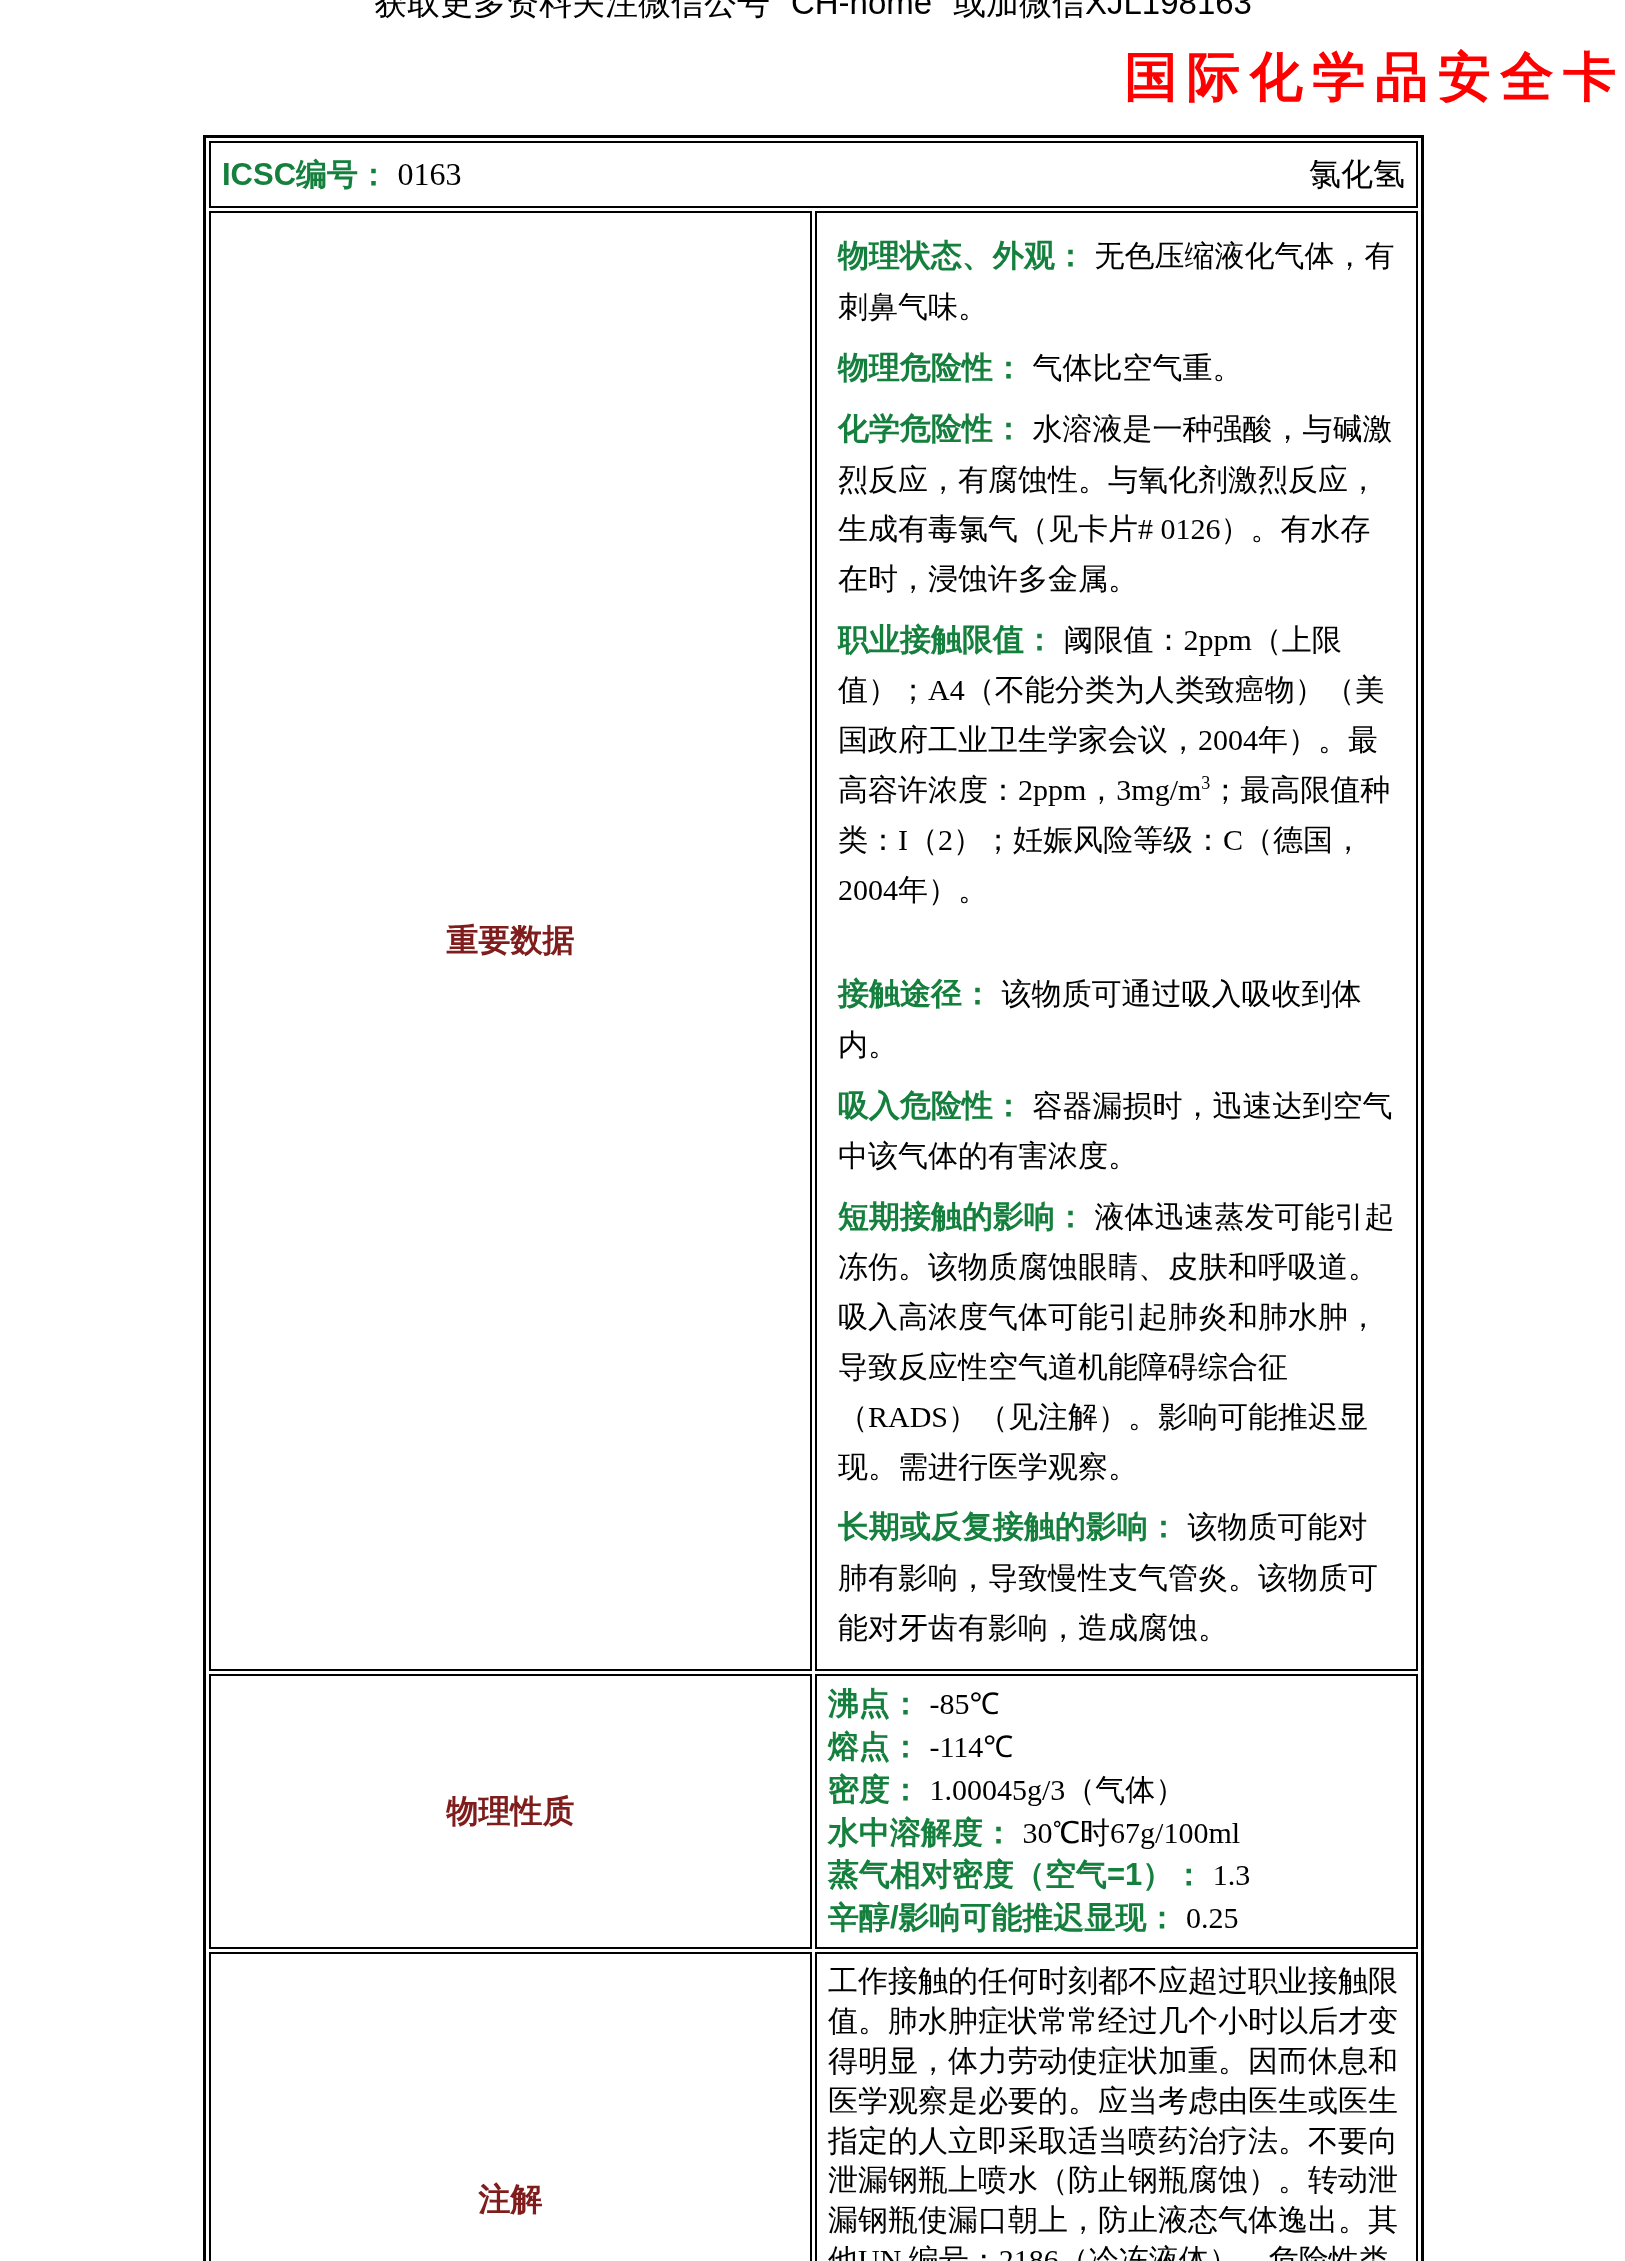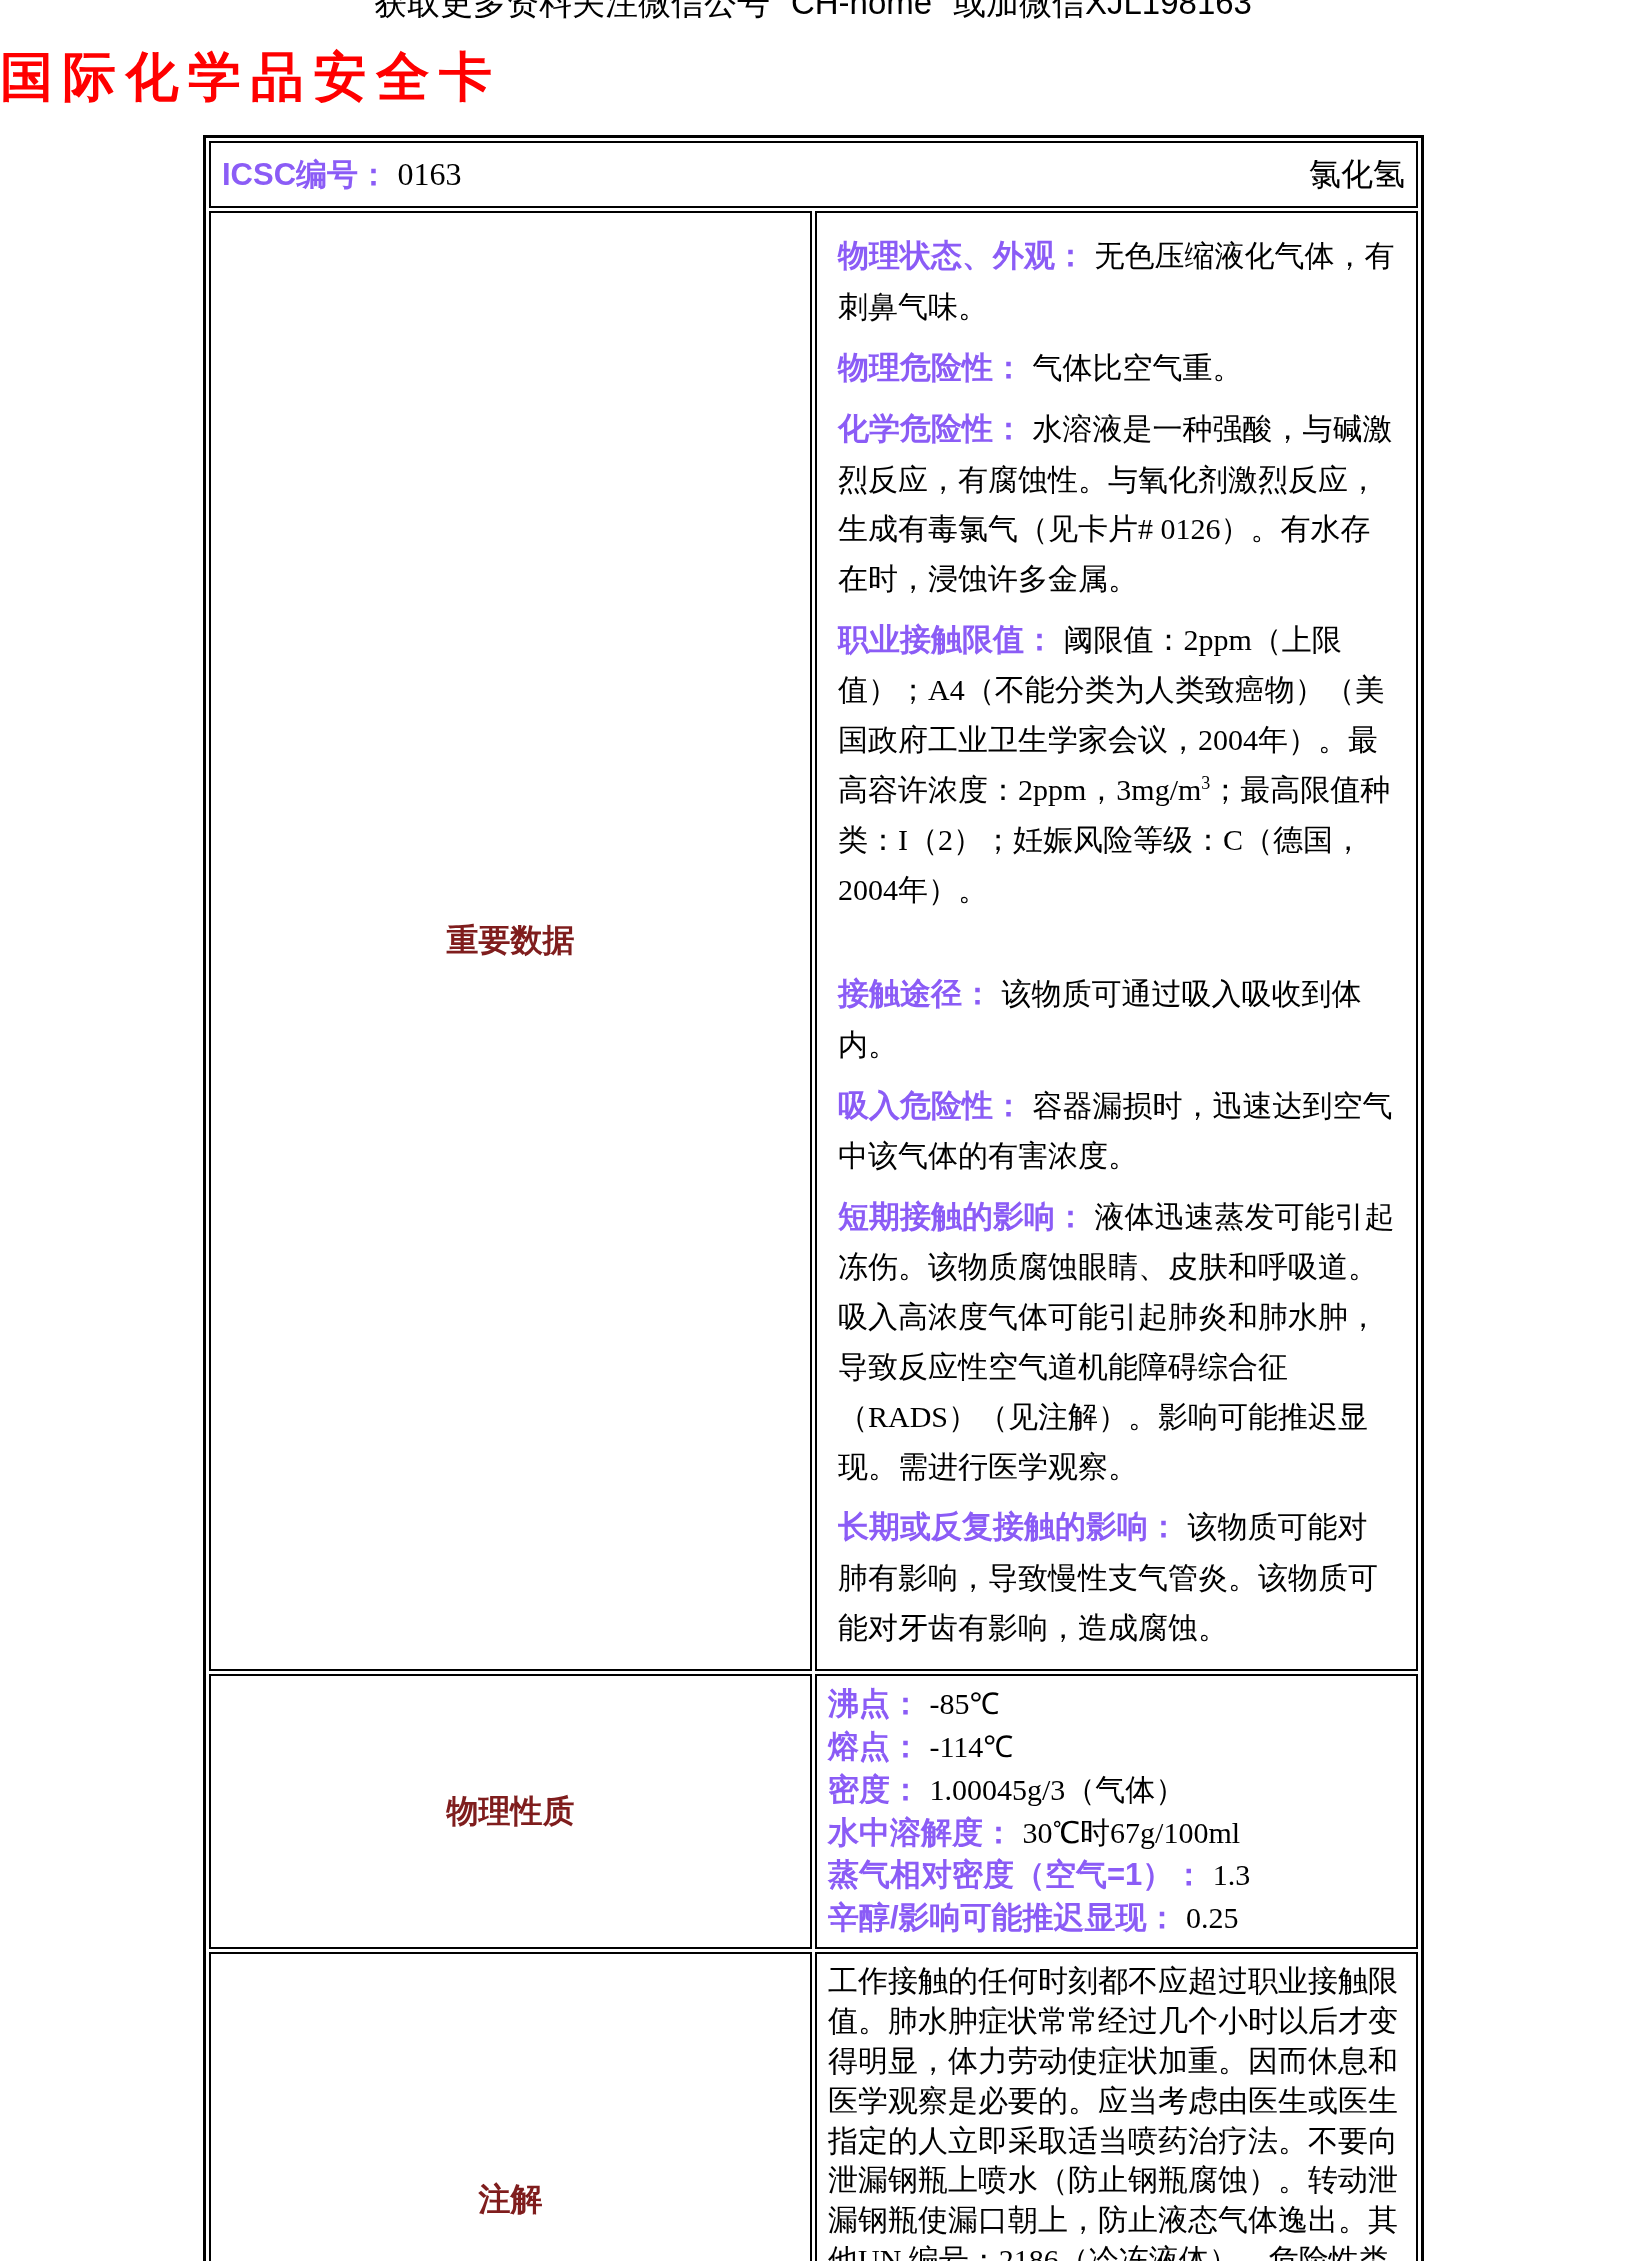--- a/index.html
+++ b/index.html
@@ -8,38 +8,38 @@
     font-family:"Liberation Serif", serif;
   }
   
   .topnote-clip { height:24px; overflow:hidden; }
   .topnote {
     text-align:center; font-family:"Liberation Sans", sans-serif;
     font-size:33px; line-height:39px; margin-top:-16.7px; white-space:nowrap; color:#000;
   }
   
   .title {
-    text-align:left; color:#ff0000; font-size:53px; font-weight:bold;
+    text-align:right; color:#ff0000; font-size:53px; font-weight:bold;
     letter-spacing:9.7px; margin:18px 0 21px 0; font-family:"Liberation Serif", serif;
   }
   
   table.card {
     border-collapse:separate; border-spacing:3.5px; border:3.5px solid #000;
     margin-left:203px; width:1221px; table-layout:fixed; background:#fff;
   }
   table.card td { border:2.1px solid #000; vertical-align:middle; background:#fff; }
   td.lab {
     width:138px; text-align:center; color:#7f1d1d; font-family:"Liberation Sans", sans-serif;
     font-weight:bold; font-size:32px; padding:4.2px 2.8px;
   }
   td.content { padding:7px 11px; font-size:30px; }
   td.icsc-cell { padding:9.7px 11px; }
   .icsc-flex { display:flex; justify-content:space-between; align-items:center; font-size:32px; }
   .blab {
-    color:#8b5cf6; font-family:"Liberation Sans", sans-serif; font-weight:bold;
+    color:#15803d; font-family:"Liberation Sans", sans-serif; font-weight:bold;
     font-size:31px; margin-right:8.4px;
   }
   .imp p { margin:10px; line-height:1.66; }
   .imp p.gap { margin-bottom:54px; }
   .phys p { margin:0; line-height:1.38; }
   .note-text { line-height:1.33; display:block; }
   sup { font-size:0.6em; }
   td.env-cell { height:40px; }
 </style>
 </head>

